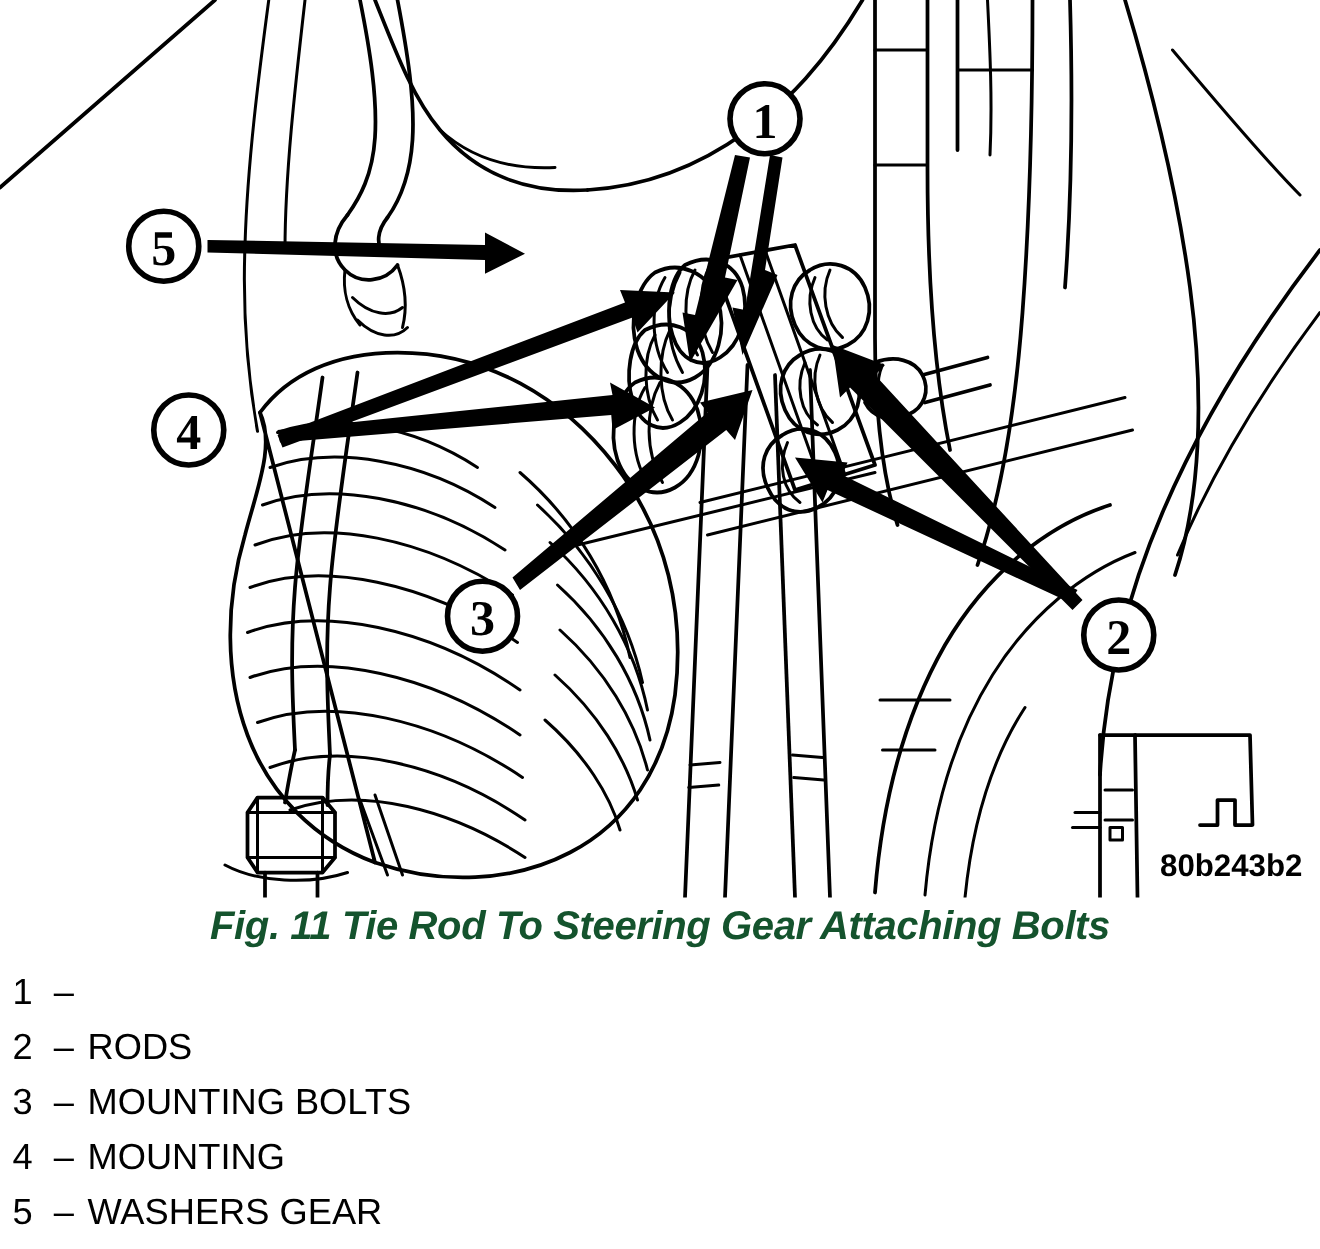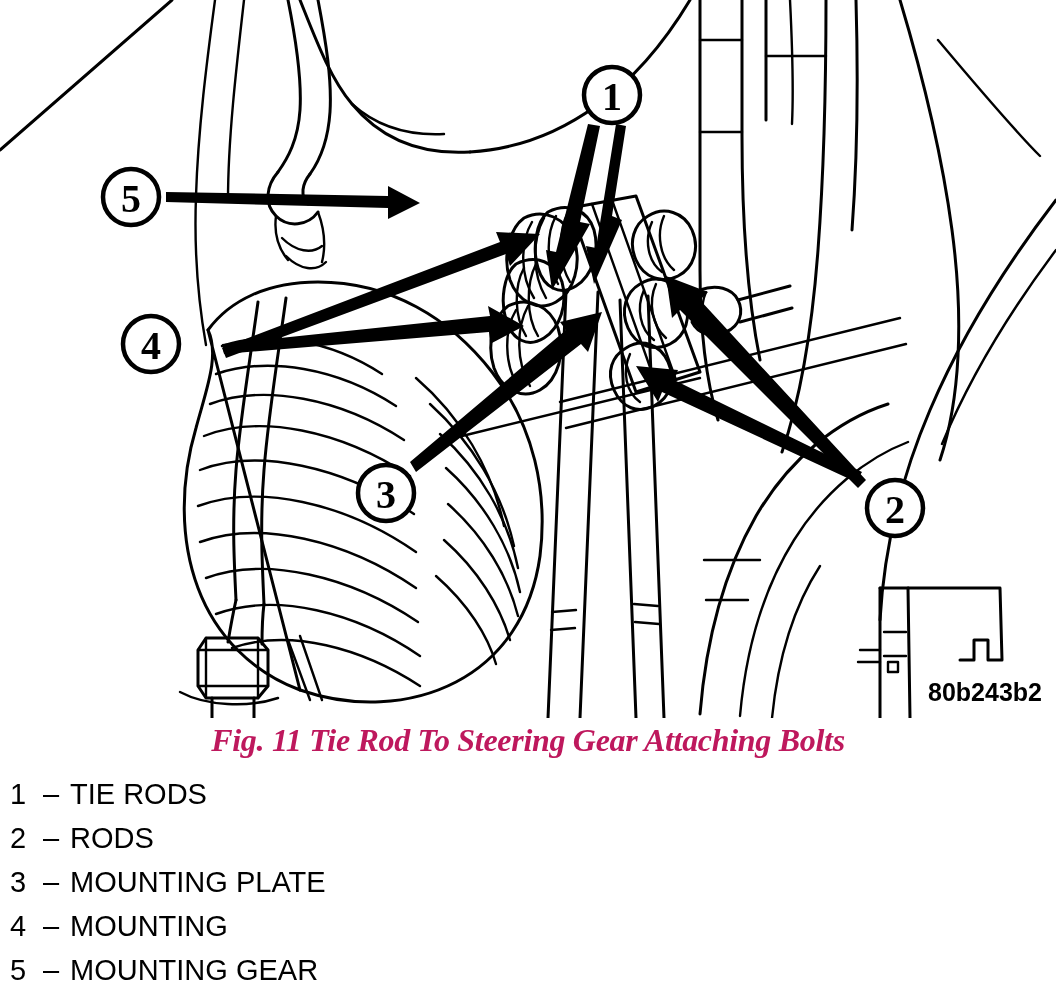--- a/index.html
+++ b/index.html
@@ -71,27 +71,27 @@
     fill: #000000;
     letter-spacing: 0px;
   }
   
   #figure-caption {
     position: absolute;
     left: 0;
     top: 722px;
     width: 1056px;
     text-align: center;
-    font-family: Liberation Serif, serif;
+    font-family: Liberation Sans, sans-serif;
     font-style: italic;
     font-weight: 700;
     font-size: 32px;
     letter-spacing: -0.3px;
     white-space: nowrap;
-    color: #be185d;
+    color: #14532d;
   }
   
   #legend-list {
     position: absolute;
     left: 10px;
     top: 778px;
     width: 1040px;
   }
   .legend-row {
     display: flex;
@@ -317,42 +317,41 @@
     </svg>
   </div>
 
   <div id="figure-caption">Fig. 11 Tie Rod To Steering Gear Attaching Bolts</div>
 
   <div id="legend-list">
 
     <div class="legend-row">
       <span class="legend-num">1</span>
       <span class="legend-dash">–</span>
-      <span class="legend-label">TIE RODS</span>
     </div>
 
     <div class="legend-row">
       <span class="legend-num">2</span>
       <span class="legend-dash">–</span>
       <span class="legend-label">RODS</span>
     </div>
 
     <div class="legend-row">
       <span class="legend-num">3</span>
       <span class="legend-dash">–</span>
-      <span class="legend-label">MOUNTING PLATE</span>
+      <span class="legend-label">MOUNTING BOLTS</span>
     </div>
 
     <div class="legend-row">
       <span class="legend-num">4</span>
       <span class="legend-dash">–</span>
       <span class="legend-label">MOUNTING</span>
     </div>
 
     <div class="legend-row">
       <span class="legend-num">5</span>
       <span class="legend-dash">–</span>
-      <span class="legend-label">MOUNTING GEAR</span>
+      <span class="legend-label">WASHERS GEAR</span>
     </div>
 
   </div>
 
 </div>
 
 </body></html>

